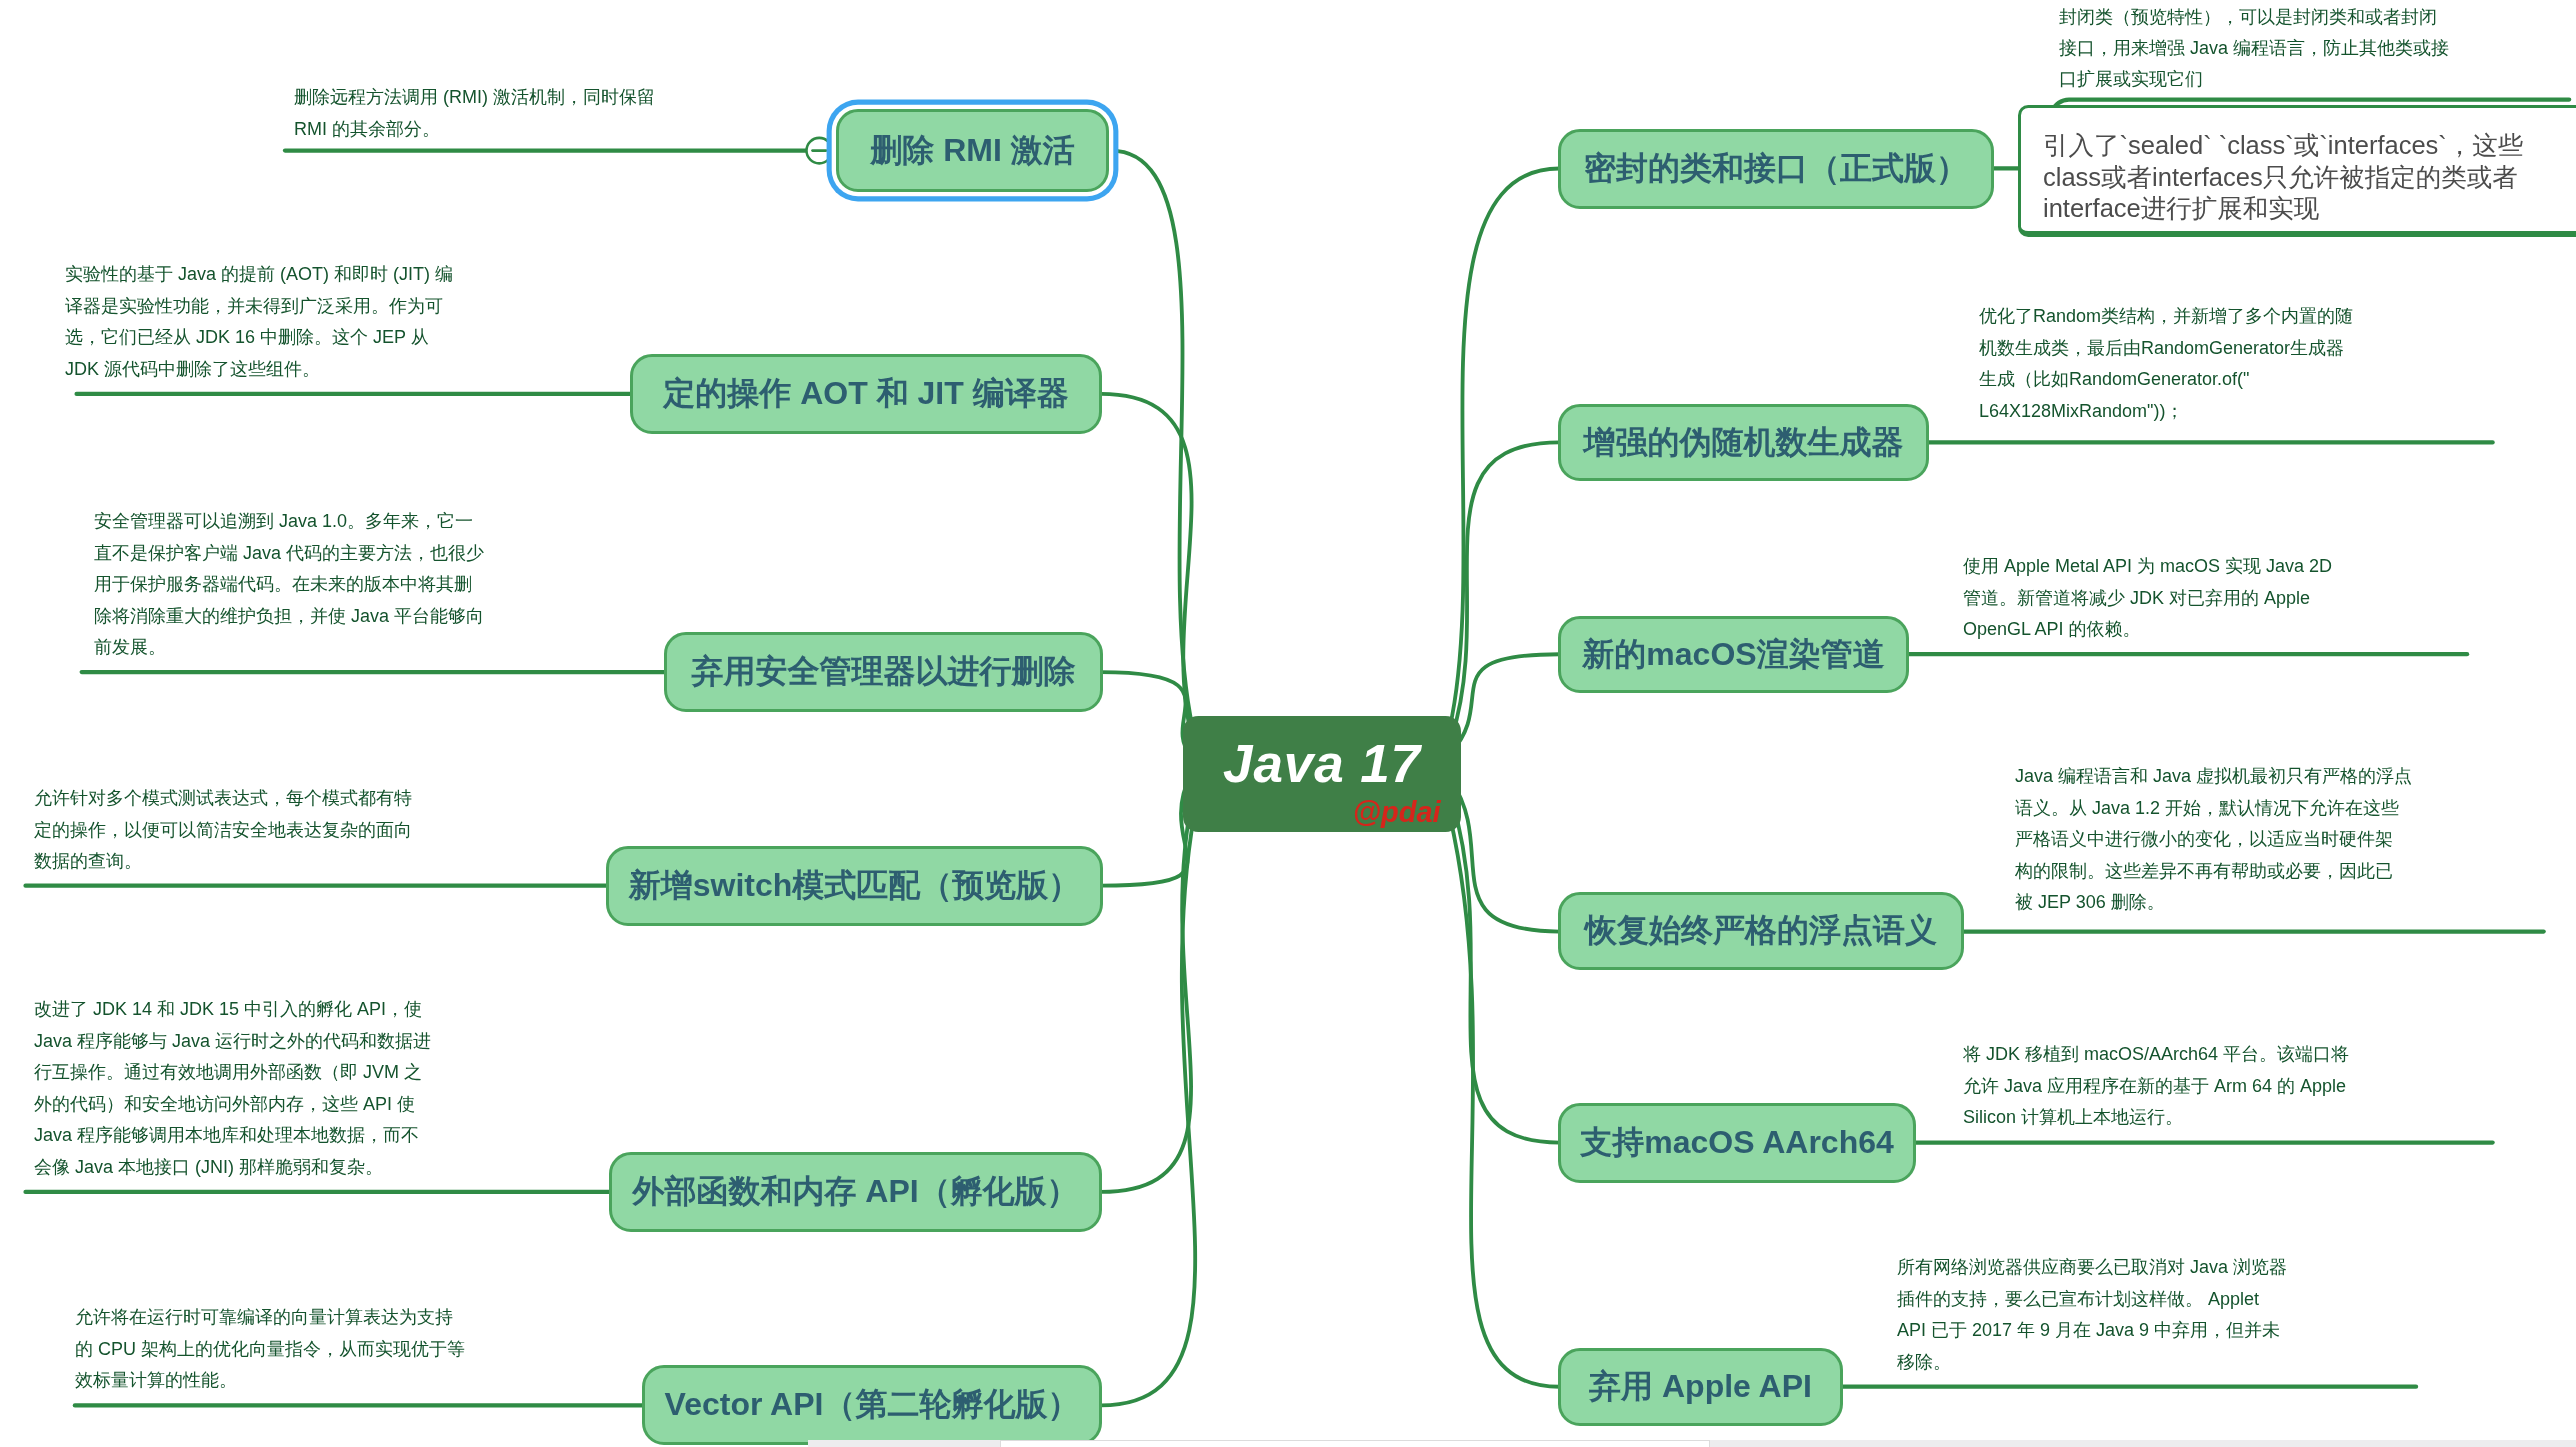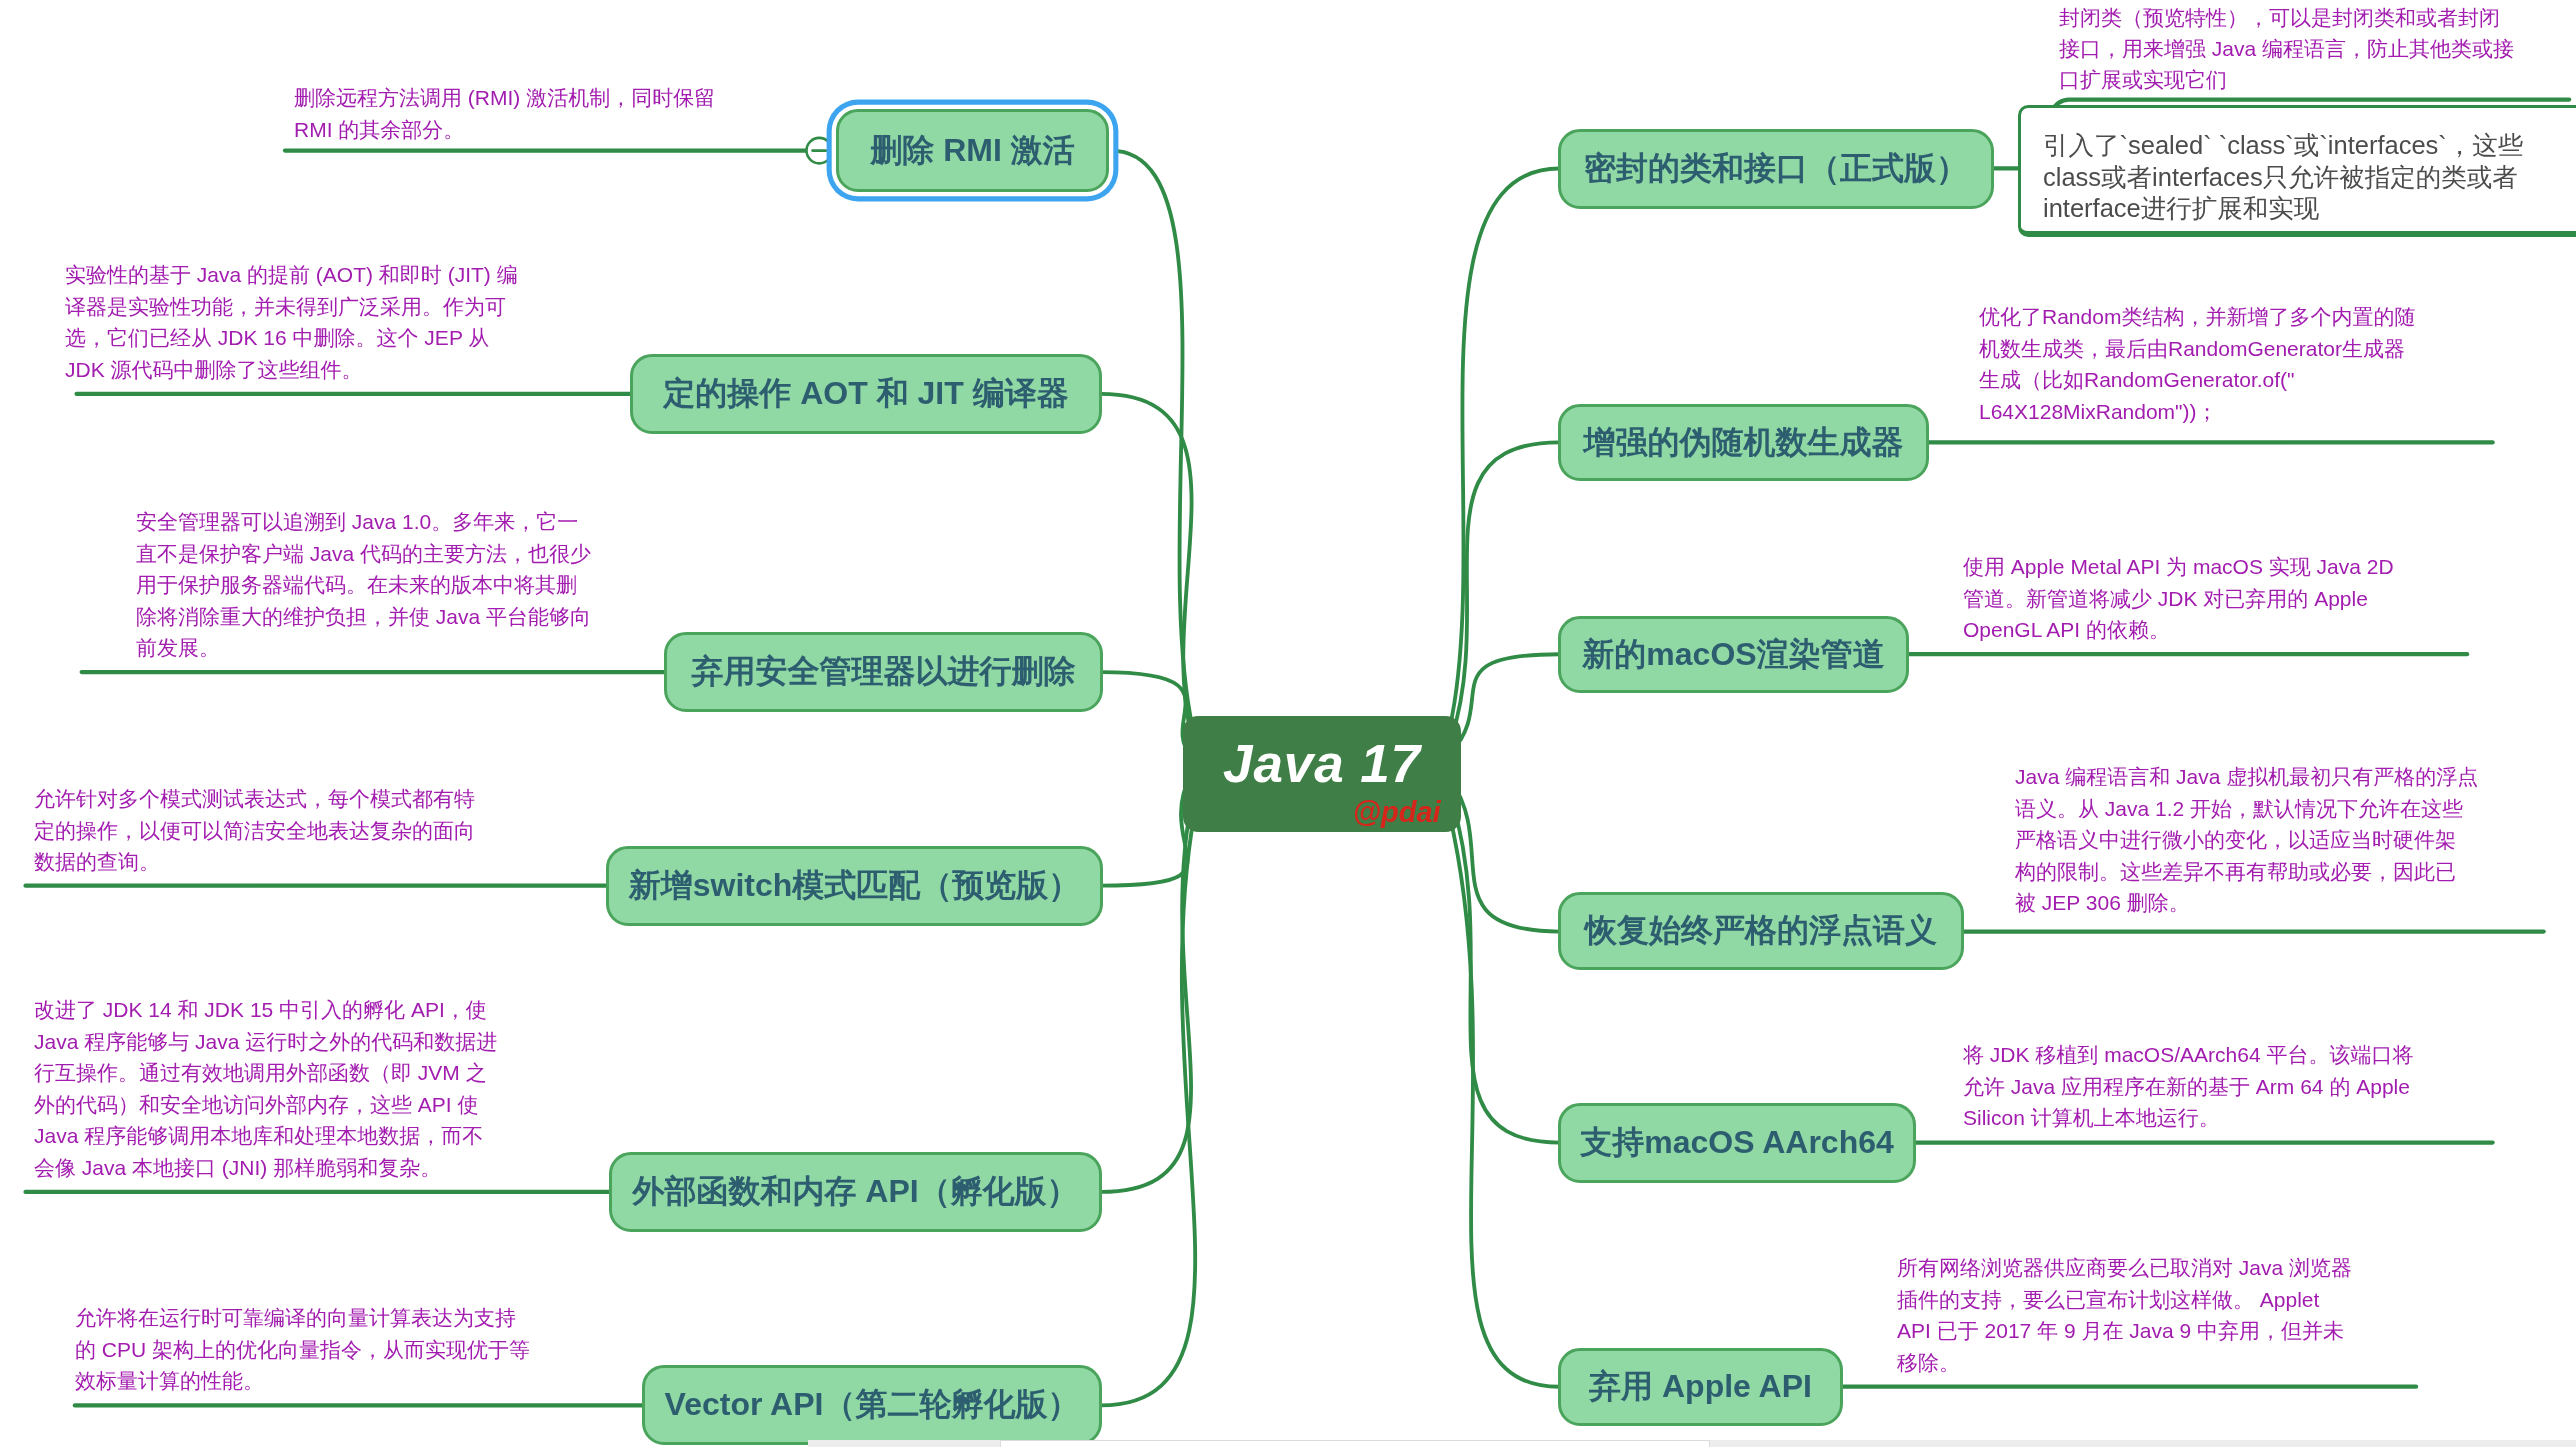--- a/index.html
+++ b/index.html
@@ -14,21 +14,21 @@
     color:#2d5e70;font-weight:bold;font-size:32px;white-space:nowrap;
     cursor:default;
   }
   .topic.selected{box-shadow:0 0 0 4.3px #ffffff,0 0 0 9.4px #3da5f0;}
   .root-topic{
     position:absolute;z-index:4;background:#3f7f47;border-radius:15.3px;box-sizing:border-box;font-style:italic;
   }
   .root-title{color:#ffffff;font-size:53px;font-weight:bold;text-align:center;padding-top:17px;letter-spacing:0.9px;}
   .root-watermark{position:absolute;right:20.4px;bottom:3.4px;color:#d6251b;font-size:29px;font-weight:bold;}
   .anno{
-    position:absolute;z-index:2;color:#a21caf;font-size:21px;line-height:31.5px;
+    position:absolute;z-index:2;color:#14532d;font-size:18px;line-height:31.5px;
     white-space:pre-line;
   }
   .notebox{
     position:absolute;z-index:2;background:#ffffff;border:3.4px solid #2f8b45;border-bottom-width:6px;
     border-radius:10.2px;box-sizing:border-box;
   }
   .notebox .anno-inner{
     color:#4c4c4c;font-size:25.5px;line-height:31.5px;white-space:pre-line;padding:22px 8.5px 8.5px 22px;
   }
   .hscroll-track{position:absolute;z-index:5;background:#ededee;height:7.7px;}
@@ -102,21 +102,21 @@
   <div class="topic" style="left:642px;top:1365px;width:460px;height:80px;">
       <span>Vector API（第二轮孵化版）</span>
     </div>
 
   <div class="anno" style="left:294px;top:82px;">删除远程方法调用 (RMI) 激活机制，同时保留
 RMI 的其余部分。</div>
   <div class="anno" style="left:65px;top:259px;">实验性的基于 Java 的提前 (AOT) 和即时 (JIT) 编
 译器是实验性功能，并未得到广泛采用。作为可
 选，它们已经从 JDK 16 中删除。这个 JEP 从
 JDK 源代码中删除了这些组件。</div>
-  <div class="anno" style="left:94px;top:506px;margin-left:42px;">安全管理器可以追溯到 Java 1.0。多年来，它一
+  <div class="anno" style="left:94px;top:506px;">安全管理器可以追溯到 Java 1.0。多年来，它一
 直不是保护客户端 Java 代码的主要方法，也很少
 用于保护服务器端代码。在未来的版本中将其删
 除将消除重大的维护负担，并使 Java 平台能够向
 前发展。</div>
   <div class="anno" style="left:34px;top:783px;">允许针对多个模式测试表达式，每个模式都有特
 定的操作，以便可以简洁安全地表达复杂的面向
 数据的查询。</div>
   <div class="anno" style="left:34px;top:994px;">改进了 JDK 14 和 JDK 15 中引入的孵化 API，使
 Java 程序能够与 Java 运行时之外的代码和数据进
 行互操作。通过有效地调用外部函数（即 JVM 之

